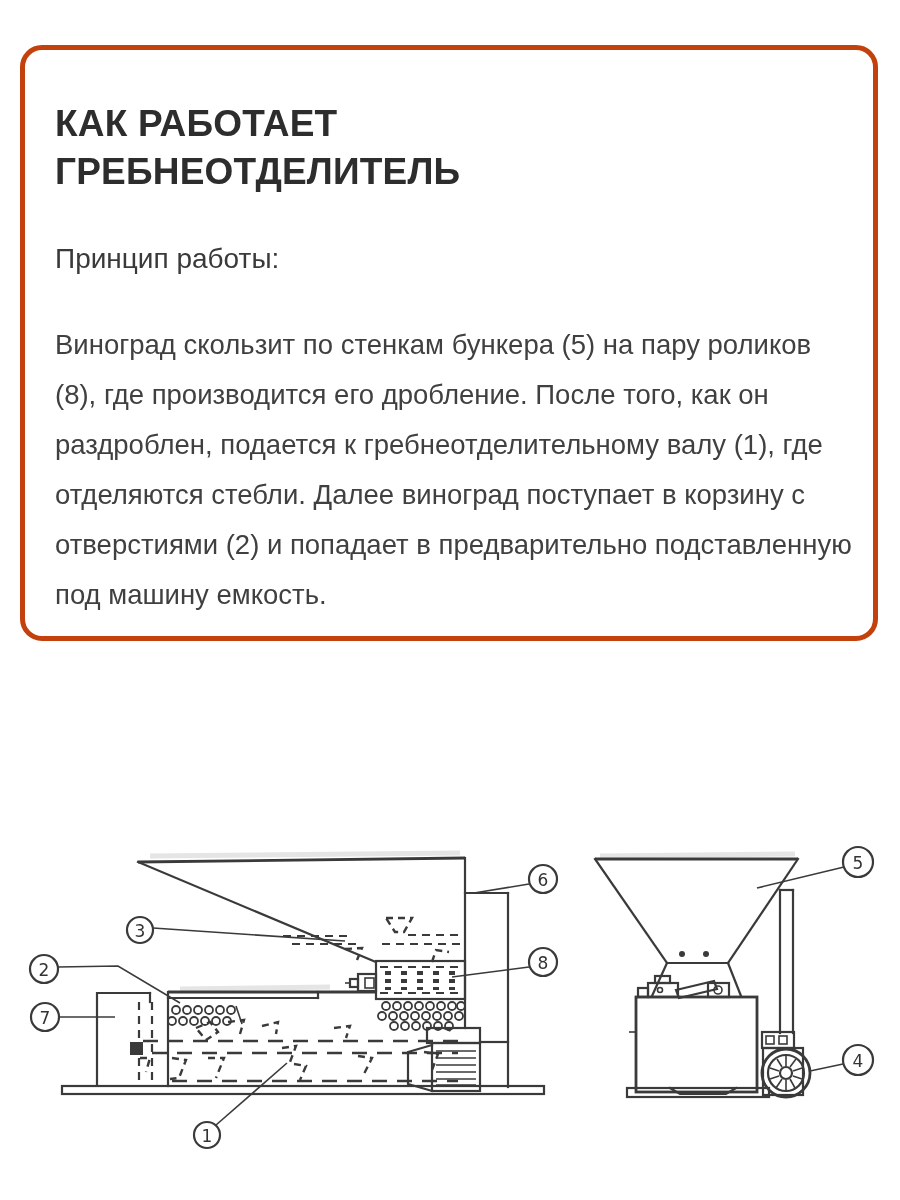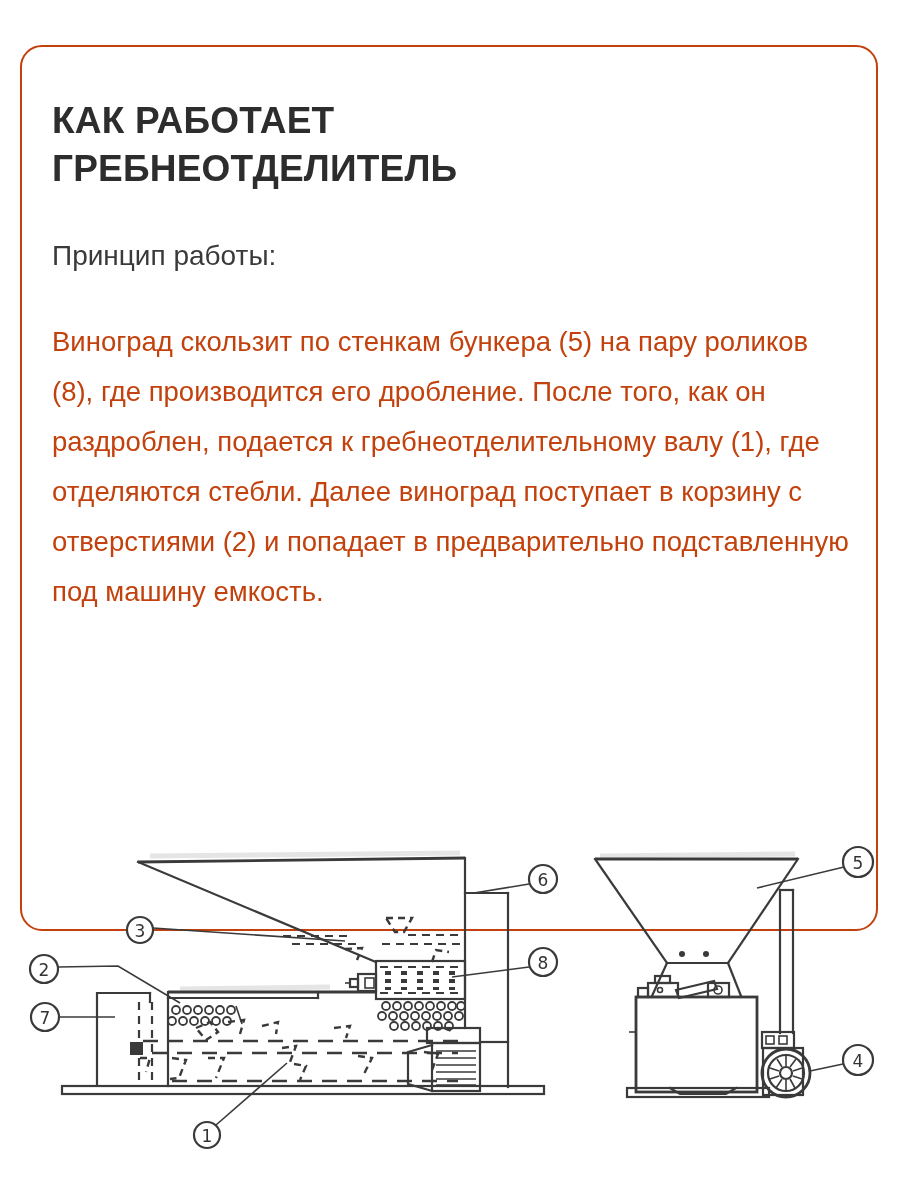--- a/index.html
+++ b/index.html
@@ -1,35 +1,35 @@
 <!DOCTYPE html>
 <html><head>
 <meta charset="utf-8">
 <style>
   html,body{margin:0;padding:0;}
   body{
     width:900px;height:1200px;position:relative;background:#ffffff;
     font-family:"Liberation Sans","DejaVu Sans",sans-serif;overflow:hidden;
   }
   .card{
-    position:absolute;left:20px;top:45px;width:858px;height:886px;
-    box-sizing:border-box;border:2px solid #c2410c;border-radius:22px;
+    position:absolute;left:20px;top:45px;width:858px;height:596px;
+    box-sizing:border-box;border:5px solid #c2410c;border-radius:22px;
     background:#ffffff;padding:50px 28px 4px 30px;
   }
   .card h1{
     margin:0;width:560px;
     font-size:37px;line-height:48px;font-weight:700;color:#2d2d2d;
     letter-spacing:0.2px;
   }
   .card .subtitle{
     margin-top:46px;font-size:28px;line-height:34px;font-weight:400;color:#3a3a3a;
   }
   .card .body-text{
     margin-top:44px;width:798px;
-    font-size:27.5px;line-height:50px;font-weight:400;color:#c2410c;
+    font-size:27.5px;line-height:50px;font-weight:400;color:#404040;
   }
   .diagram-wrap{position:absolute;left:0;top:780px;width:900px;height:420px;}
   svg .ln{stroke:#3a3a3a;fill:none;stroke-width:2.2;stroke-linecap:square;}
   svg .thin{stroke:#3a3a3a;fill:none;stroke-width:1.6;}
   svg .thk{stroke:#3a3a3a;fill:none;stroke-width:2.8;}
   svg .dsh{stroke:#3a3a3a;fill:none;stroke-width:2.4;stroke-dasharray:15 10;}
   svg .dsh2{stroke:#3a3a3a;fill:none;stroke-width:2.2;stroke-dasharray:8 6;}
   svg .frag{stroke:#3a3a3a;fill:none;stroke-width:2.4;stroke-dasharray:7 5;}
   svg .hole{stroke:#3a3a3a;fill:none;stroke-width:1.8;}
   svg .callout-circle{stroke:#3a3a3a;fill:#ffffff;stroke-width:2.2;}

